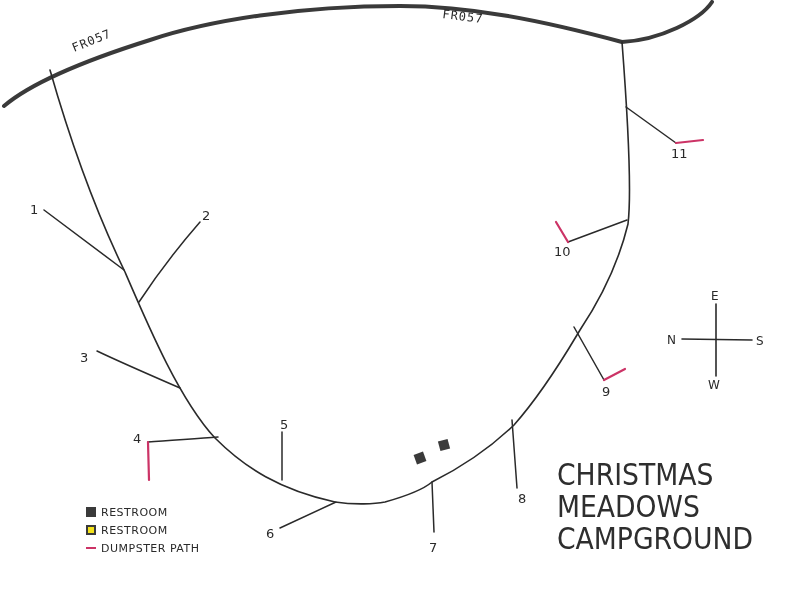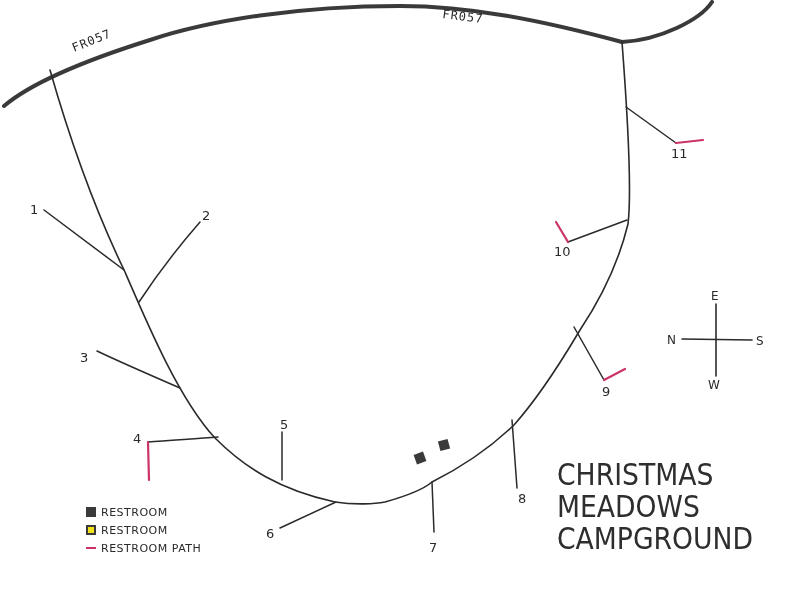--- a/index.html
+++ b/index.html
@@ -187,21 +187,21 @@
   <div class="legend-row">
     <span class="legend-swatch restroom-swatch"></span>
     <span>RESTROOM</span>
   </div>
   <div class="legend-row">
     <span class="legend-swatch dumpster-swatch"></span>
     <span>RESTROOM</span>
   </div>
   <div class="legend-row">
     <span class="legend-swatch path-swatch"></span>
-    <span>RESTROOM PATH</span>
+    <span>DUMPSTER PATH</span>
   </div>
 </div>
 
 <div class="title-block">
   <span class="title-line">CHRISTMAS</span>
   <span class="title-line">MEADOWS</span>
   <span class="title-line">CAMPGROUND</span>
 </div>
 
 </body></html>

